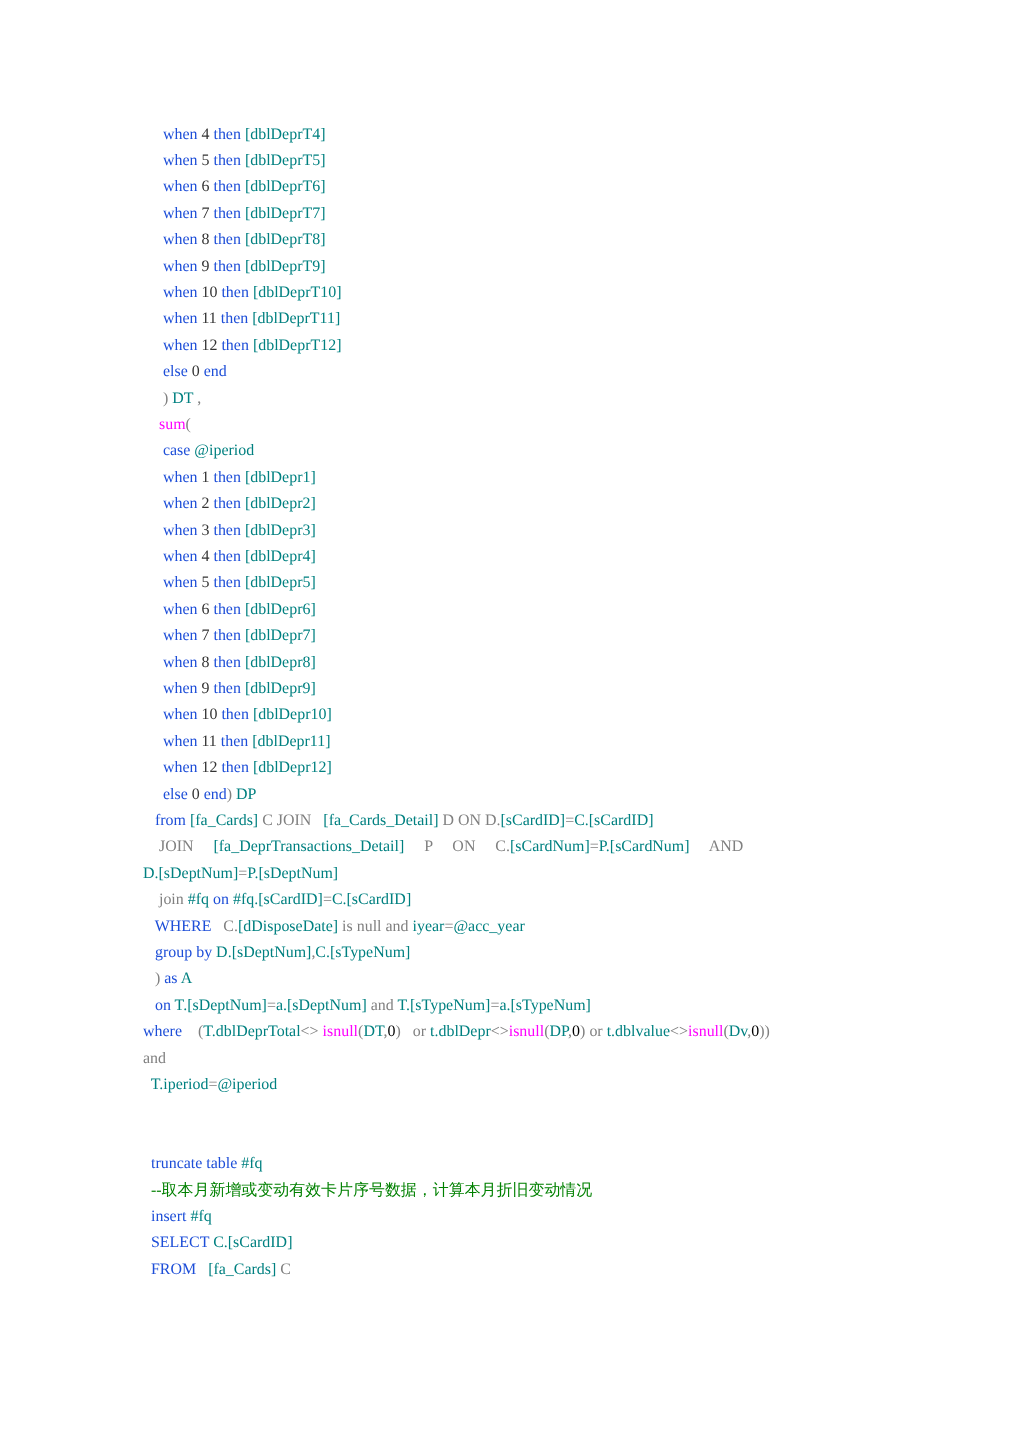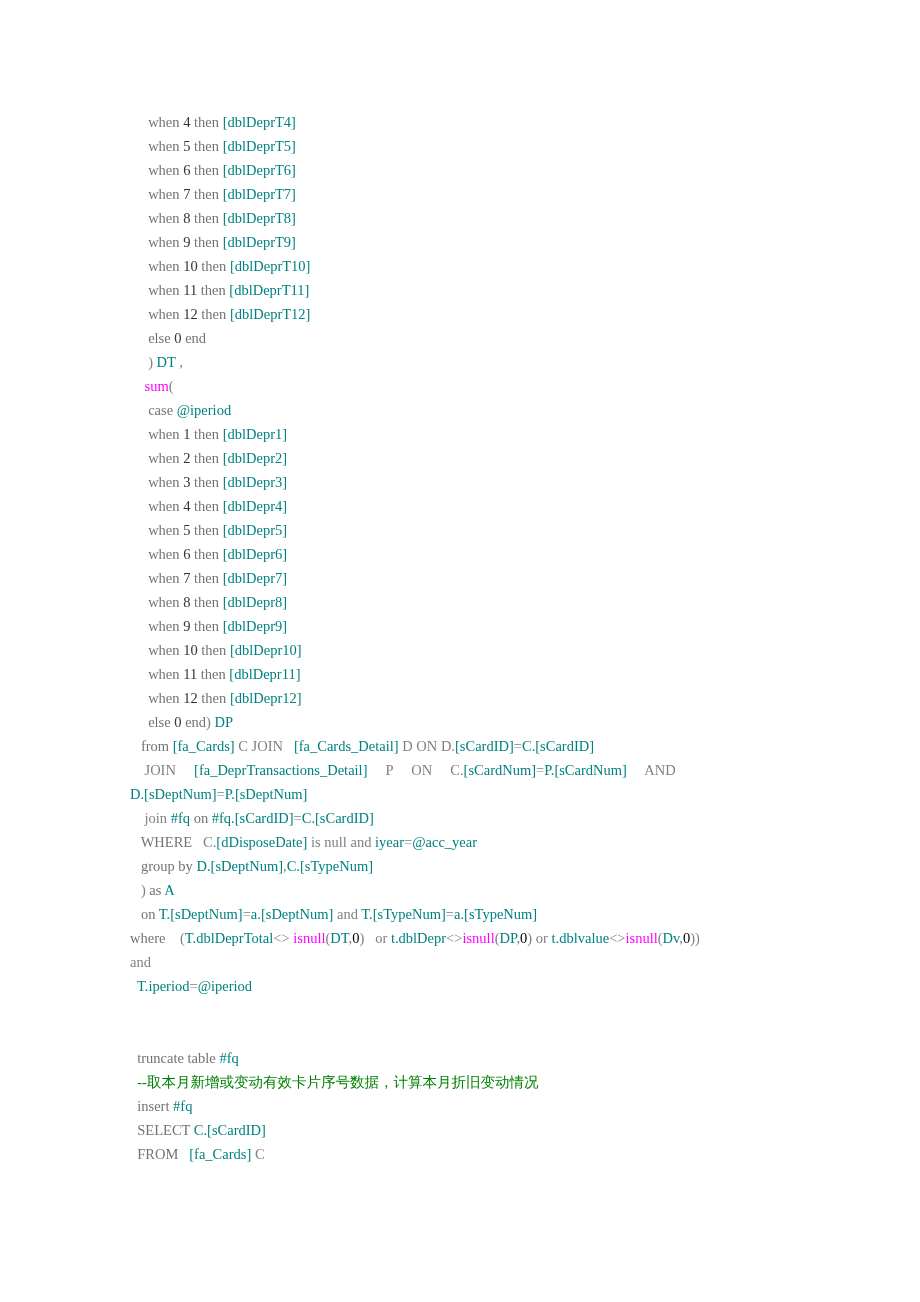--- a/index.html
+++ b/index.html
@@ -10,21 +10,21 @@
     font-family: "Times New Roman", SimSun, serif;
     font-size: 14.5px;
     line-height: 24px;
     padding: 110px 130px 0 130px;
     color: #333;
   }
   .code-block {
     white-space: pre;
     font-family: "Times New Roman", SimSun, serif;
   }
-  .k { color: #737373; }
+  .k { color: #1d4ed8; }
   .t { color: #008080; }
   .g { color: #808080; }
   .m { color: #ff00ff; }
   .n { color: #000000; }
   .c { color: #008000; font-family: Liberation Serif, serif; }
 </style>
 </head>
 <body>
 
 <div class="code-block" id="code-container"><div><span>     </span><span class="k">when</span><span> 4 </span><span class="k">then</span><span> </span><span class="t">[dblDeprT4]</span></div><div><span>     </span><span class="k">when</span><span> 5 </span><span class="k">then</span><span> </span><span class="t">[dblDeprT5]</span></div><div><span>     </span><span class="k">when</span><span> 6 </span><span class="k">then</span><span> </span><span class="t">[dblDeprT6]</span></div><div><span>     </span><span class="k">when</span><span> 7 </span><span class="k">then</span><span> </span><span class="t">[dblDeprT7]</span></div><div><span>     </span><span class="k">when</span><span> 8 </span><span class="k">then</span><span> </span><span class="t">[dblDeprT8]</span></div><div><span>     </span><span class="k">when</span><span> 9 </span><span class="k">then</span><span> </span><span class="t">[dblDeprT9]</span></div><div><span>     </span><span class="k">when</span><span> 10 </span><span class="k">then</span><span> </span><span class="t">[dblDeprT10]</span></div><div><span>     </span><span class="k">when</span><span> 11 </span><span class="k">then</span><span> </span><span class="t">[dblDeprT11]</span></div><div><span>     </span><span class="k">when</span><span> 12 </span><span class="k">then</span><span> </span><span class="t">[dblDeprT12]</span></div><div><span>     </span><span class="k">else</span><span> 0 </span><span class="k">end</span></div><div><span>     </span><span class="g">)</span><span class="t"> DT </span><span class="g">,</span></div><div><span>    </span><span class="m">sum</span><span class="g">(</span></div><div><span>     </span><span class="k">case</span><span> </span><span class="t">@iperiod</span></div><div><span>     </span><span class="k">when</span><span> 1 </span><span class="k">then</span><span> </span><span class="t">[dblDepr1]</span></div><div><span>     </span><span class="k">when</span><span> 2 </span><span class="k">then</span><span> </span><span class="t">[dblDepr2]</span></div><div><span>     </span><span class="k">when</span><span> 3 </span><span class="k">then</span><span> </span><span class="t">[dblDepr3]</span></div><div><span>     </span><span class="k">when</span><span> 4 </span><span class="k">then</span><span> </span><span class="t">[dblDepr4]</span></div><div><span>     </span><span class="k">when</span><span> 5 </span><span class="k">then</span><span> </span><span class="t">[dblDepr5]</span></div><div><span>     </span><span class="k">when</span><span> 6 </span><span class="k">then</span><span> </span><span class="t">[dblDepr6]</span></div><div><span>     </span><span class="k">when</span><span> 7 </span><span class="k">then</span><span> </span><span class="t">[dblDepr7]</span></div><div><span>     </span><span class="k">when</span><span> 8 </span><span class="k">then</span><span> </span><span class="t">[dblDepr8]</span></div><div><span>     </span><span class="k">when</span><span> 9 </span><span class="k">then</span><span> </span><span class="t">[dblDepr9]</span></div><div><span>     </span><span class="k">when</span><span> 10 </span><span class="k">then</span><span> </span><span class="t">[dblDepr10]</span></div><div><span>     </span><span class="k">when</span><span> 11 </span><span class="k">then</span><span> </span><span class="t">[dblDepr11]</span></div><div><span>     </span><span class="k">when</span><span> 12 </span><span class="k">then</span><span> </span><span class="t">[dblDepr12]</span></div><div><span>     </span><span class="k">else</span><span> 0 </span><span class="k">end</span><span class="g">)</span><span class="t"> DP</span></div><div><span>   </span><span class="k">from</span><span> </span><span class="t">[fa_Cards]</span><span class="g"> C JOIN   </span><span class="t">[fa_Cards_Detail]</span><span class="g"> D ON D.</span><span class="t">[sCardID]</span><span class="g">=</span><span class="t">C.</span><span class="t">[sCardID]</span></div><div><span>    </span><span class="g">JOIN     </span><span class="t">[fa_DeprTransactions_Detail]</span><span class="g">     P     ON     C.</span><span class="t">[sCardNum]</span><span class="g">=</span><span class="t">P.</span><span class="t">[sCardNum]</span><span class="g">     AND</span></div><div><span class="t">D.</span><span class="t">[sDeptNum]</span><span class="g">=</span><span class="t">P.</span><span class="t">[sDeptNum]</span></div><div><span>    </span><span class="g">join</span><span class="t"> #fq</span><span class="k"> on</span><span class="t"> #fq.</span><span class="t">[sCardID]</span><span class="g">=</span><span class="t">C.</span><span class="t">[sCardID]</span></div><div><span>   </span><span class="k">WHERE</span><span class="g">   C.</span><span class="t">[dDisposeDate]</span><span class="g"> is null and</span><span class="t"> iyear</span><span class="g">=</span><span class="t">@acc_year</span></div><div><span>   </span><span class="k">group by</span><span class="t"> D.</span><span class="t">[sDeptNum]</span><span class="g">,</span><span class="t">C.</span><span class="t">[sTypeNum]</span></div><div><span>   </span><span class="g">)</span><span class="k"> as</span><span class="t"> A</span></div><div><span>   </span><span class="k">on</span><span class="t"> T.</span><span class="t">[sDeptNum]</span><span class="g">=</span><span class="t">a.</span><span class="t">[sDeptNum]</span><span class="g"> and</span><span class="t"> T.</span><span class="t">[sTypeNum]</span><span class="g">=</span><span class="t">a.</span><span class="t">[sTypeNum]</span></div><div><span class="k">where</span><span class="g">    </span><span class="g">(</span><span class="t">T.dblDeprTotal</span><span class="g">&lt;&gt; </span><span class="m">isnull</span><span class="g">(</span><span class="t">DT</span><span class="g">,</span><span class="n">0</span><span class="g">)</span><span class="g">   or</span><span class="t"> t.dblDepr</span><span class="g">&lt;&gt;</span><span class="m">isnull</span><span class="g">(</span><span class="t">DP</span><span class="g">,</span><span class="n">0</span><span class="g">)</span><span class="g"> or</span><span class="t"> t.dblvalue</span><span class="g">&lt;&gt;</span><span class="m">isnull</span><span class="g">(</span><span class="t">Dv</span><span class="g">,</span><span class="n">0</span><span class="g">))</span></div><div><span class="g">and</span></div><div><span class="t">  T.iperiod</span><span class="g">=</span><span class="t">@iperiod</span></div><div>&nbsp;</div><div>&nbsp;</div><div><span>  </span><span class="k">truncate table</span><span class="t"> #fq</span></div><div><span>  </span><span class="c">--取本月新增或变动有效卡片序号数据，计算本月折旧变动情况</span></div><div><span>  </span><span class="k">insert</span><span class="t"> #fq</span></div><div><span>  </span><span class="k">SELECT</span><span class="t"> C.</span><span class="t">[sCardID]</span></div><div><span>  </span><span class="k">FROM</span><span class="g">   </span><span class="t">[fa_Cards]</span><span class="g"> C</span></div></div>

